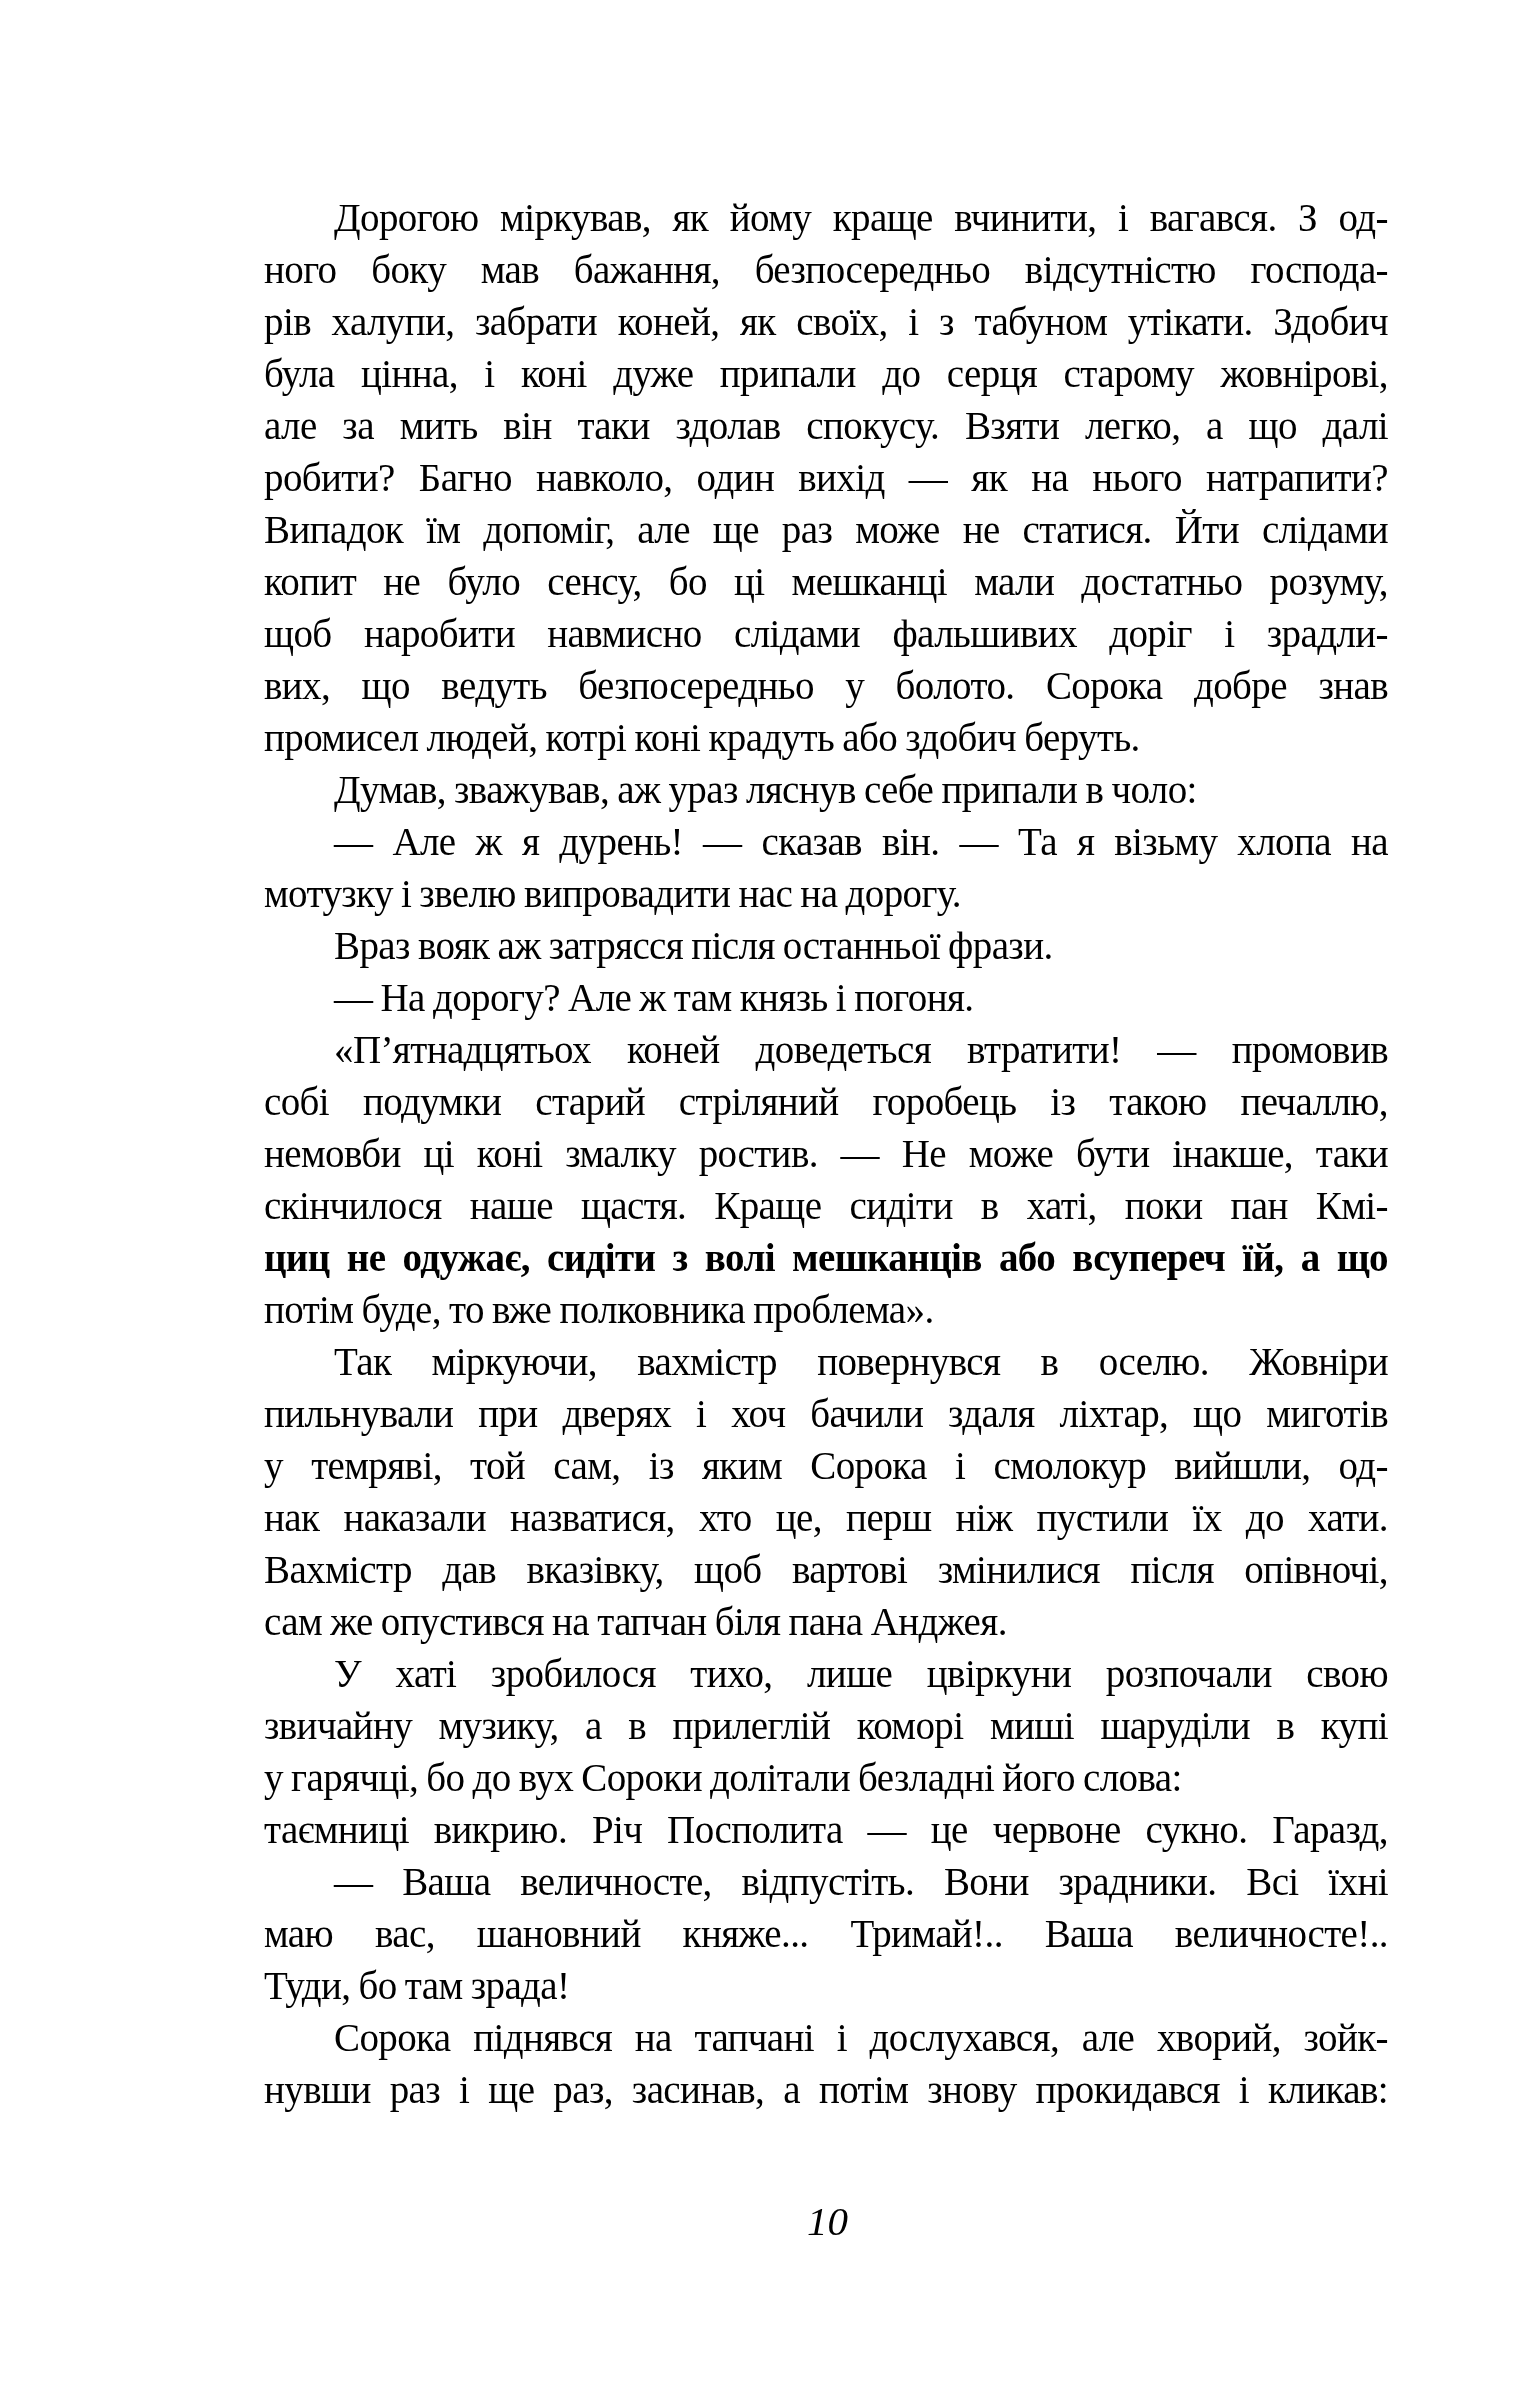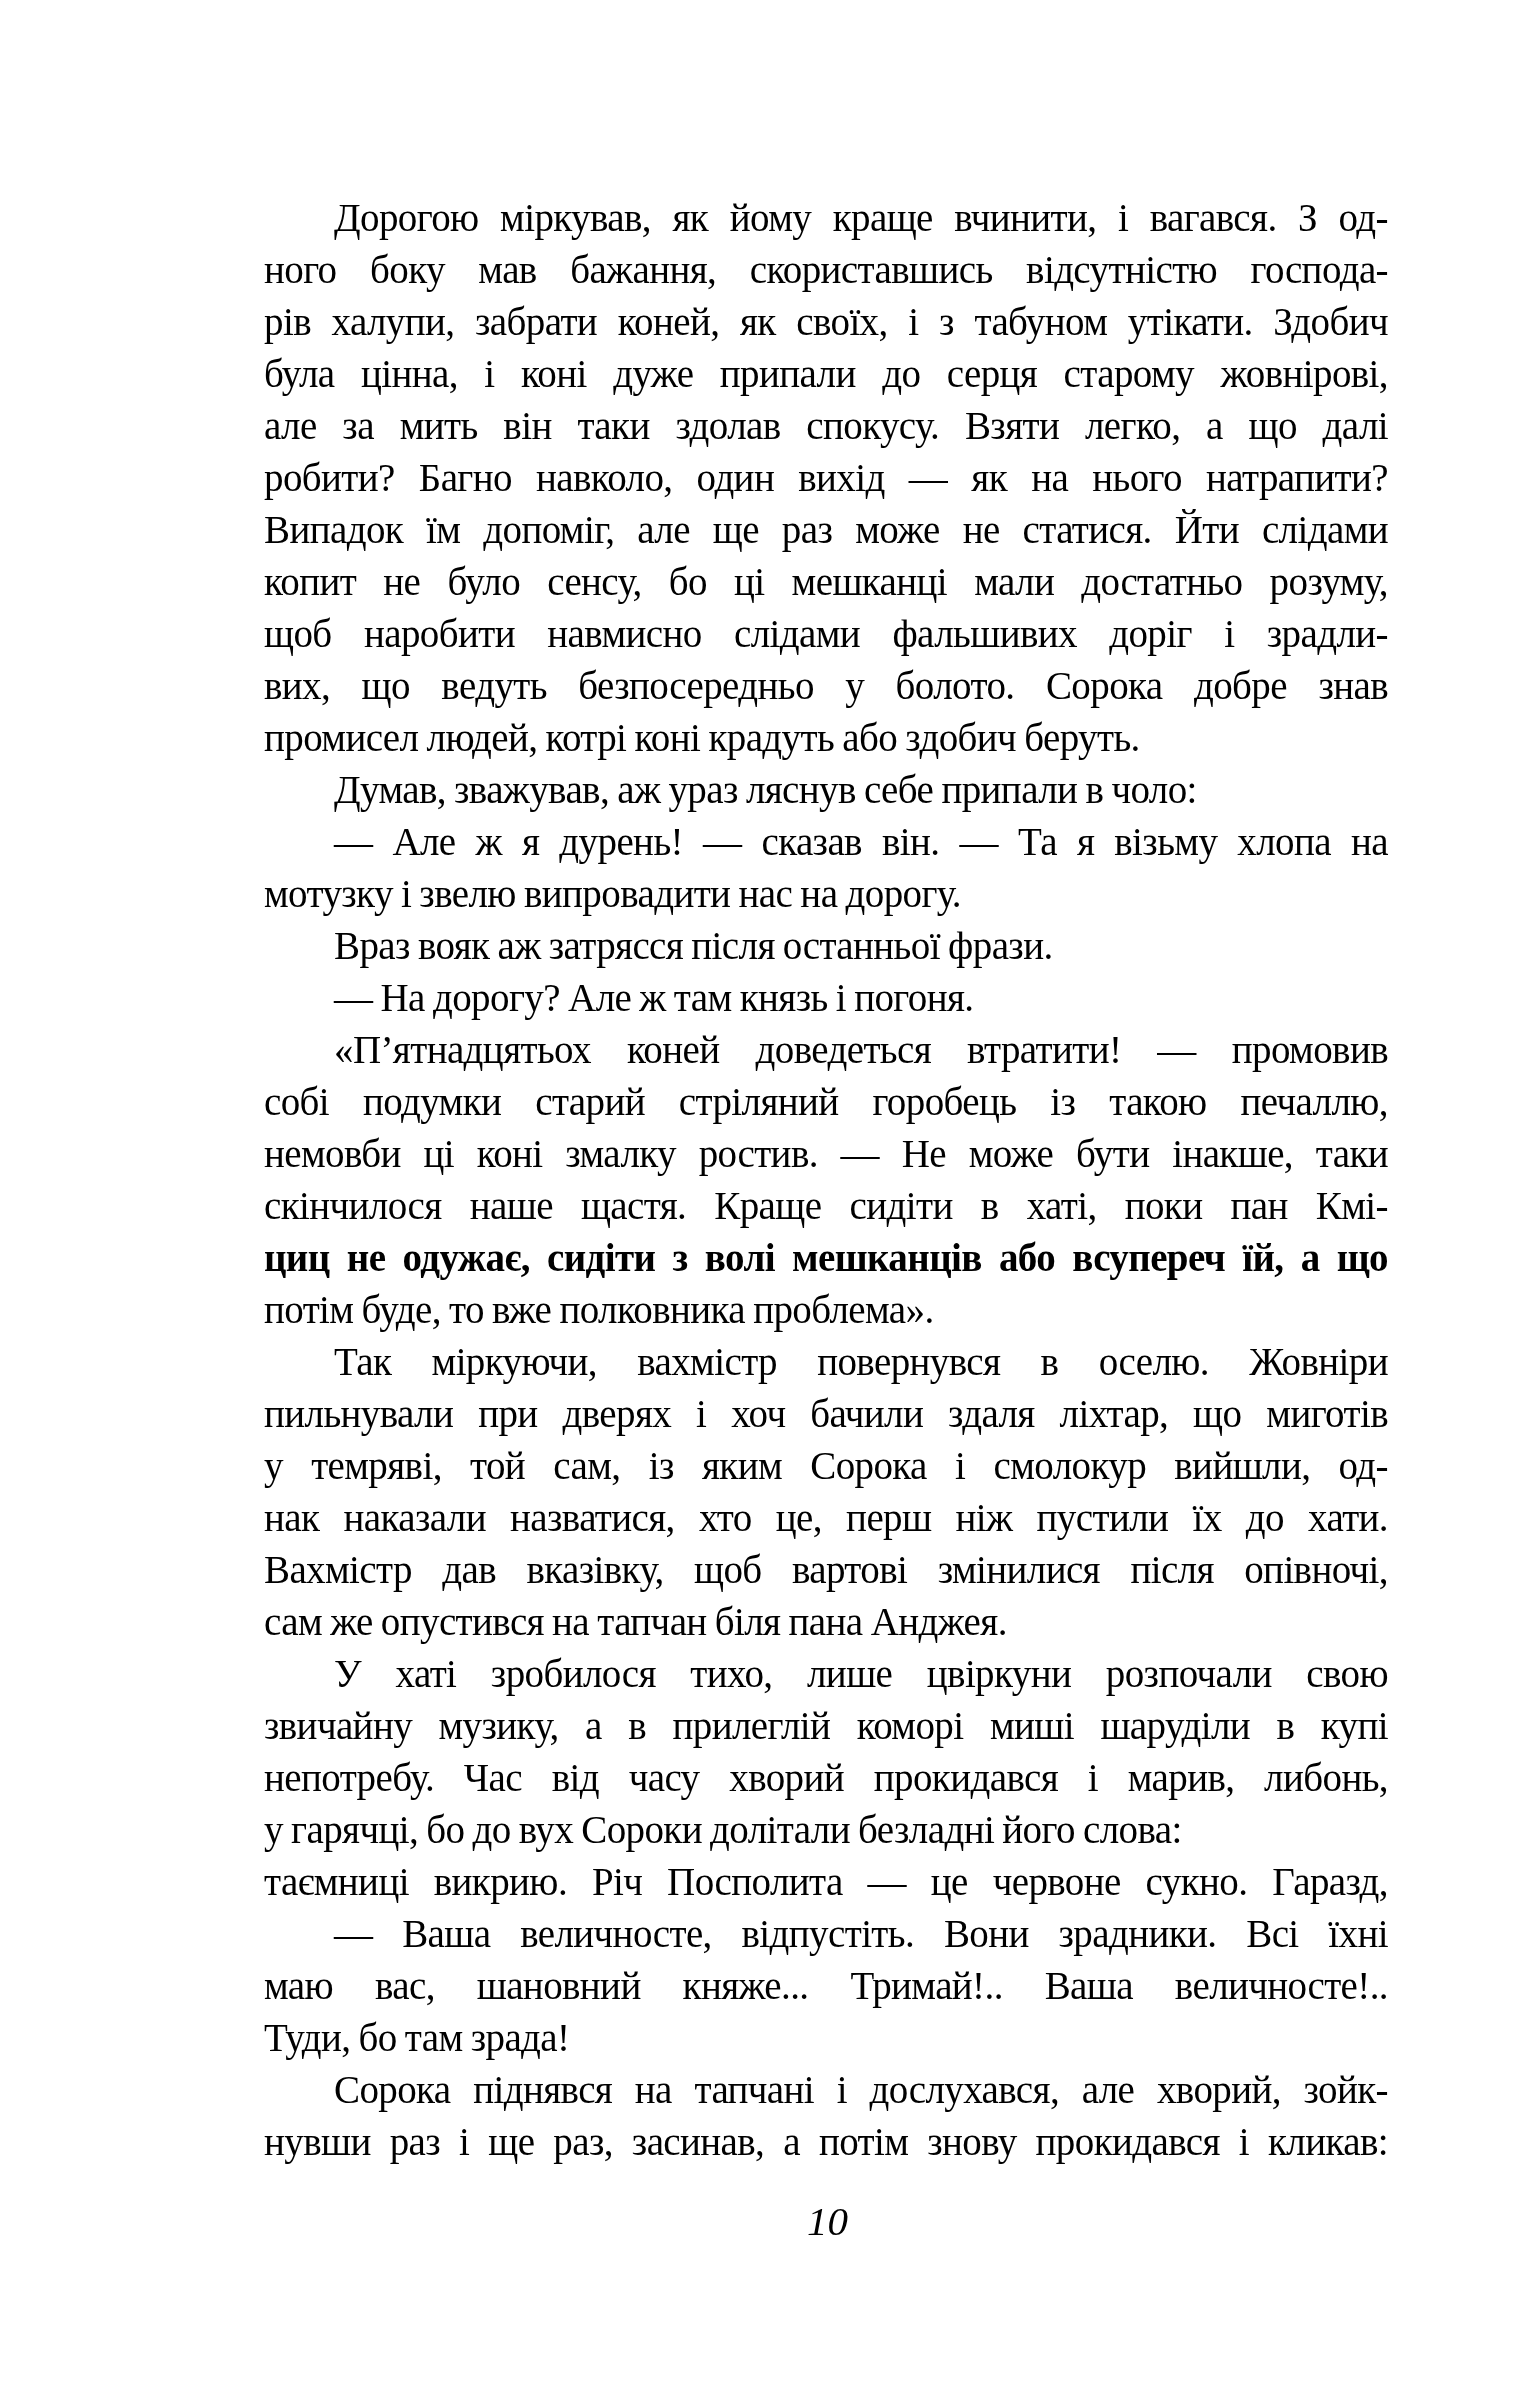--- a/index.html
+++ b/index.html
@@ -59,21 +59,21 @@
     line-height: 46px;
     color: #000000;
   }
 </style>
 </head>
 <body>
 
 <div class="page">
   <div class="text-block" id="text-block">
       <div class="line indent" style="white-space: nowrap;"><span style="white-space: nowrap; word-spacing: calc(-1px);">Дорогою міркував, як йому краще вчинити, і вагався. З од-</span></div>
-      <div class="line" style="white-space: nowrap;"><span style="white-space: nowrap; word-spacing: calc(-1px);">ного боку мав бажання, скориставшись відсутністю господа-</span></div>
+      <div class="line" style="white-space: nowrap;"><span style="white-space: nowrap; word-spacing: calc(-1px);">ного боку мав бажання, безпосередньо відсутністю господа-</span></div>
       <div class="line" style="white-space: nowrap;"><span style="white-space: nowrap; word-spacing: calc(-1px);">рів халупи, забрати коней, як своїх, і з табуном утікати. Здобич</span></div>
       <div class="line" style="white-space: nowrap;"><span style="white-space: nowrap; word-spacing: calc(-1px);">була цінна, і коні дуже припали до серця старому жовнірові,</span></div>
       <div class="line" style="white-space: nowrap;"><span style="white-space: nowrap; word-spacing: calc(-1px);">але за мить він таки здолав спокусу. Взяти легко, а що далі</span></div>
       <div class="line" style="white-space: nowrap;"><span style="white-space: nowrap; word-spacing: calc(-1px);">робити? Багно навколо, один вихід — як на нього натрапити?</span></div>
       <div class="line" style="white-space: nowrap;"><span style="white-space: nowrap; word-spacing: calc(-1px);">Випадок їм допоміг, але ще раз може не статися. Йти слідами</span></div>
       <div class="line" style="white-space: nowrap;"><span style="white-space: nowrap; word-spacing: calc(-1px);">копит не було сенсу, бо ці мешканці мали достатньо розуму,</span></div>
       <div class="line" style="white-space: nowrap;"><span style="white-space: nowrap; word-spacing: calc(-1px);">щоб наробити навмисно слідами фальшивих доріг і зрадли-</span></div>
       <div class="line" style="white-space: nowrap;"><span style="white-space: nowrap; word-spacing: calc(-1px);">вих, що ведуть безпосередньо у болото. Сорока добре знав</span></div>
       <div class="line last" style="white-space: nowrap;"><span style="white-space: nowrap;">промисел людей, котрі коні крадуть або здобич беруть.</span></div>
       <div class="line indent last" style="white-space: nowrap;"><span style="white-space: nowrap;">Думав, зважував, аж ураз ляснув себе припали в чоло:</span></div>
@@ -88,21 +88,20 @@
       <div class="line" style="white-space: nowrap; font-weight: bold;"><span style="white-space: nowrap; word-spacing: calc(-1px);">циц не одужає, сидіти з волі мешканців або всупереч їй, а що</span></div>
       <div class="line last" style="white-space: nowrap;"><span style="white-space: nowrap;">потім буде, то вже полковника проблема».</span></div>
       <div class="line indent" style="white-space: nowrap;"><span style="white-space: nowrap; word-spacing: calc(-1px);">Так міркуючи, вахмістр повернувся в оселю. Жовніри</span></div>
       <div class="line" style="white-space: nowrap;"><span style="white-space: nowrap; word-spacing: calc(-1px);">пильнували при дверях і хоч бачили здаля ліхтар, що миготів</span></div>
       <div class="line" style="white-space: nowrap;"><span style="white-space: nowrap; word-spacing: calc(-1px);">у темряві, той сам, із яким Сорока і смолокур вийшли, од-</span></div>
       <div class="line" style="white-space: nowrap;"><span style="white-space: nowrap; word-spacing: calc(-1px);">нак наказали назватися, хто це, перш ніж пустили їх до хати.</span></div>
       <div class="line" style="white-space: nowrap;"><span style="white-space: nowrap; word-spacing: calc(-1px);">Вахмістр дав вказівку, щоб вартові змінилися після опівночі,</span></div>
       <div class="line last" style="white-space: nowrap;"><span style="white-space: nowrap;">сам же опустився на тапчан біля пана Анджея.</span></div>
       <div class="line indent" style="white-space: nowrap;"><span style="white-space: nowrap; word-spacing: calc(-1px);">У хаті зробилося тихо, лише цвіркуни розпочали свою</span></div>
       <div class="line" style="white-space: nowrap;"><span style="white-space: nowrap; word-spacing: calc(-1px);">звичайну музику, а в прилеглій коморі миші шаруділи в купі</span></div>
-      <div class="line" style="white-space: nowrap;"><span style="white-space: nowrap; word-spacing: calc(-1px);">непотребу. Час від часу хворий прокидався і марив, либонь,</span></div>
       <div class="line last" style="white-space: nowrap;"><span style="white-space: nowrap;">у гарячці, бо до вух Сороки долітали безладні його слова:</span></div>
       <div class="line" style="white-space: nowrap;"><span style="white-space: nowrap; word-spacing: calc(-1px);">таємниці викрию. Річ Посполита — це червоне сукно. Гаразд,</span></div>
       <div class="line indent" style="white-space: nowrap;"><span style="white-space: nowrap; word-spacing: calc(-1px);">— Ваша величносте, відпустіть. Вони зрадники. Всі їхні</span></div>
       <div class="line" style="white-space: nowrap;"><span style="white-space: nowrap; word-spacing: calc(-1px);">маю вас, шановний княже... Тримай!.. Ваша величносте!..</span></div>
       <div class="line last" style="white-space: nowrap;"><span style="white-space: nowrap;">Туди, бо там зрада!</span></div>
       <div class="line indent" style="white-space: nowrap;"><span style="white-space: nowrap; word-spacing: calc(-1px);">Сорока піднявся на тапчані і дослухався, але хворий, зойк-</span></div>
       <div class="line" style="white-space: nowrap;"><span style="white-space: nowrap; word-spacing: calc(-1px);">нувши раз і ще раз, засинав, а потім знову прокидався і кликав:</span></div>
     </div>
   <div class="page-number">10</div>
 </div>

